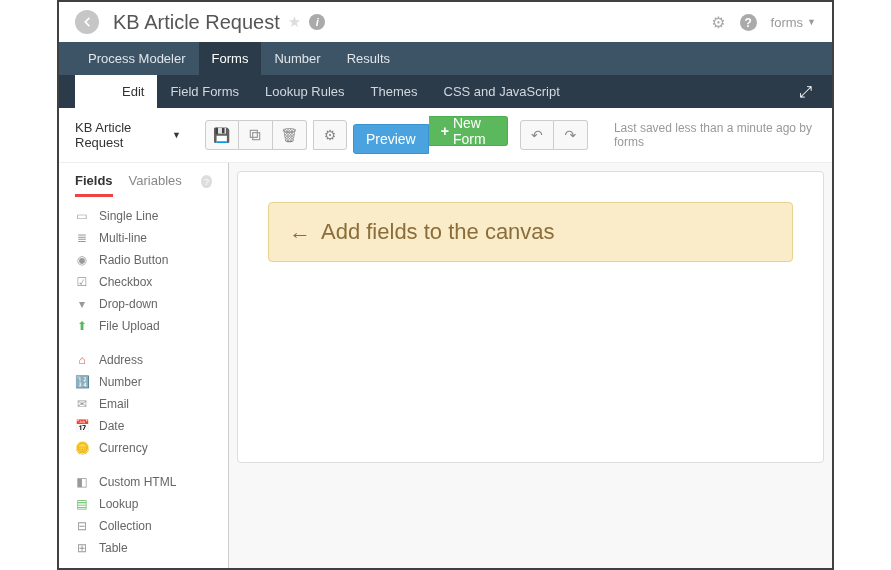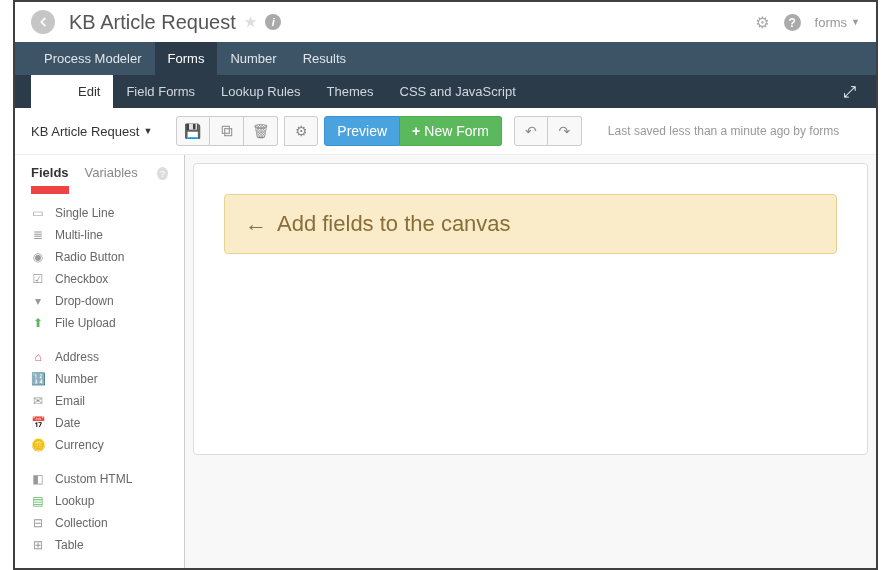--- a/index.html
+++ b/index.html
@@ -1,17 +1,17 @@
 <!DOCTYPE html>
 <html><head>
 <meta charset="utf-8">
 <style>
 * { margin:0; padding:0; box-sizing:border-box; }
 body { font-family:"Helvetica Neue",Helvetica,Arial,sans-serif; font-size:13px; color:#555; background:#fff; }
-.frame { width:865px; height:570px; border:2px solid #404040; margin:0 auto; background:#fff; display:flex; flex-direction:column; overflow:hidden; }
+.frame { width:777px; height:570px; border:2px solid #404040; margin:0 auto; background:#fff; display:flex; flex-direction:column; overflow:hidden; }
 .hdr { display:flex; align-items:center; padding:8px 16px; background:#fff; }
 .hdr .back { width:24px; height:24px; border-radius:50%; background:#c6c6c6; display:flex; align-items:center; justify-content:center; color:#fff; margin-right:14px; cursor:pointer; }
 .hdr .title { font-size:20px; color:#555; font-weight:500; }
 .hdr .star { color:#ddd; margin-left:8px; font-size:15px; }
 .hdr .info { width:16px; height:16px; border-radius:50%; background:#aaa; color:#fff; font-size:11px; font-weight:bold; display:flex; align-items:center; justify-content:center; margin-left:8px; font-style:italic; }
 .hdr .sp { flex:1; }
 .hdr .ico { color:#aaa; margin-left:14px; font-size:16px; cursor:pointer; }
 .hdr .user { color:#999; margin-left:14px; cursor:pointer; display:flex; align-items:center; font-size:13px; }
 .hdr .user .car { margin-left:4px; font-size:9px; }
 .nav1 { background:#3d5366; display:flex; padding:0 16px; }
@@ -25,28 +25,28 @@
 .tool { display:flex; align-items:center; padding:8px 16px; background:#fff; border-bottom:1px solid #eee; }
 .tool .dd { font-size:13px; color:#333; cursor:pointer; margin-right:24px; display:flex; align-items:center; }
 .tool .dd .car { margin-left:4px; font-size:9px; }
 .btng { display:flex; margin-right:6px; }
 .btn { border:1px solid #ccc; background:#f8f8f8; padding:0; width:34px; height:30px; display:flex; align-items:center; justify-content:center; cursor:pointer; color:#888; font-size:14px; }
 .btng .btn { border-radius:0; }
 .btng .btn:first-child { border-radius:3px 0 0 3px; }
 .btng .btn:last-child { border-radius:0 3px 3px 0; }
 .btng .btn:not(:first-child) { border-left:none; }
 .btn.solo { border-radius:3px; }
-.btn.blue { background:#4aa3df; border-color:#3a93cf; color:#fff; width:auto; padding:0 12px; }
+.btn.blue { background:#4aa3df; border-color:#3a93cf; color:#fff; width:auto; padding:0 12px;margin-top:8px; }
 .btn.green { background:#5cb85c; border-color:#4cae4c; color:#fff; width:auto; padding:0 12px; }
 .btn.green .pl { font-weight:bold; margin-right:4px; }
 .tool .stat { color:#999; font-size:12px; margin-left:20px; }
 .body { flex:1; display:flex; overflow:hidden; }
 .side { width:170px; border-right:1px solid #ccc; display:flex; flex-direction:column; }
 .sidetabs { display:flex; padding:10px 16px 0 16px; }
-.sidetabs .t { font-size:13px; font-weight:bold; color:#333; padding-bottom:6px; border-bottom:8px solid #ef4444; margin-right:16px; cursor:pointer; }
+.sidetabs .t { font-size:13px; font-weight:bold; color:#333; padding-bottom:6px; border-bottom:3px solid #ef4444; margin-right:16px; cursor:pointer; }
 .sidetabs .t.in { font-weight:normal; color:#888; border-bottom:none; }
 .sidetabs .q { width:13px; height:13px; border-radius:50%; background:#ddd; color:#fff; font-size:9px; display:flex; align-items:center; justify-content:center; margin-left:3px; align-self:flex-start; margin-top:2px; }
 .flist { flex:1; overflow-y:auto; padding:8px 0; }
 .flist::-webkit-scrollbar { width:16px; }
 .flist::-webkit-scrollbar-track { background:#f0f0f0; border-left:1px solid #ddd; }
 .flist::-webkit-scrollbar-thumb { background:#c8c8c8; border:3px solid #f0f0f0; border-radius:8px; }
 .fld { display:flex; align-items:center; padding:4px 16px; cursor:grab; font-size:12px; color:#666; }
 .fld .fi { width:14px; margin-right:10px; text-align:center; color:#999; font-size:12px; }
 .fld .fi.red { color:#d9534f; }
 .fld .fi.gr { color:#5cb85c; }

